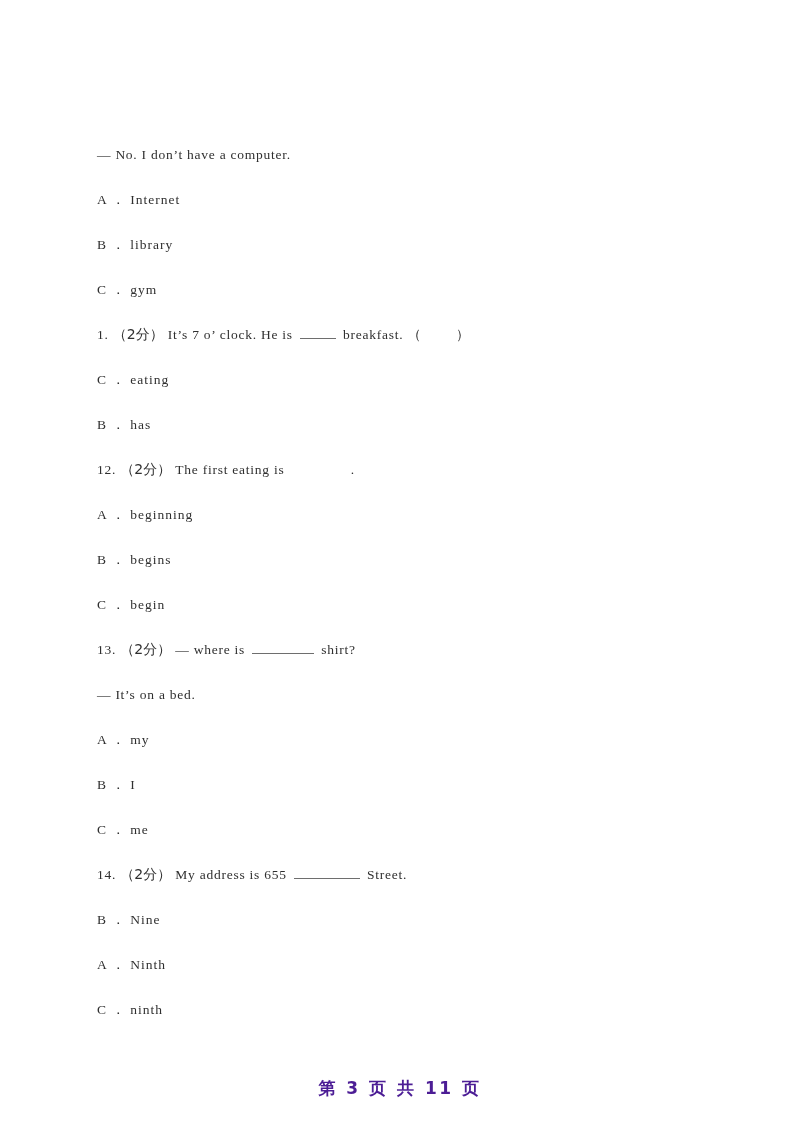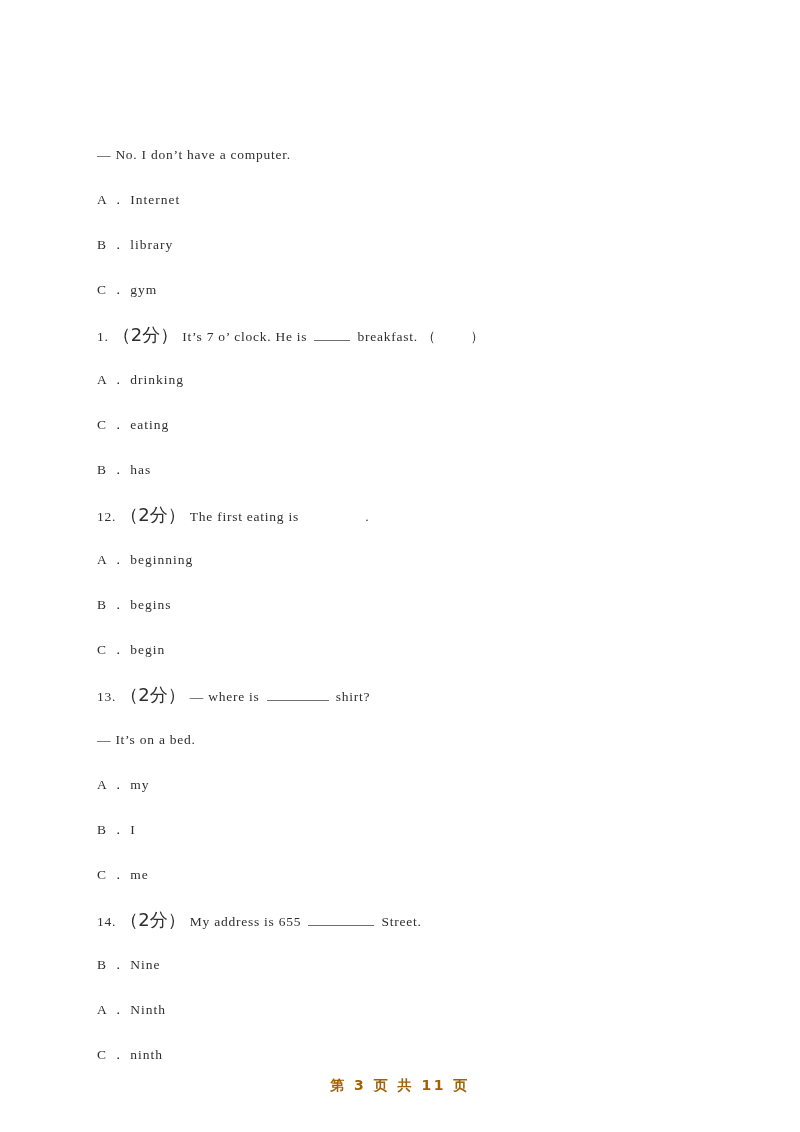--- a/index.html
+++ b/index.html
@@ -65,35 +65,35 @@
   
   .blank.w-none  { width: 52px; border-bottom: none; }
 
   .paren-blank {
     display: inline-block;
     width: 26px;
   }
 
   .cjk {
     font-family: "DejaVu Sans", "Liberation Sans", sans-serif;
-    font-size: 18px;
+    font-size: 14px;
     letter-spacing: 0;
   }
 
   #footer {
     position: absolute;
     left: 0;
     top: 1032px;
     width: 800px;
     text-align: center;
     font-family: "DejaVu Sans", "Liberation Sans", sans-serif;
-    font-size: 14px;
+    font-size: 17px;
     font-weight: bold;
     letter-spacing: 2.5px;
-    color: #a16207;
+    color: #4c1d95;
   }
 </style>
 </head>
 <body>
 
 <div id="page">
 
   <div id="content">
 
     <div class="line stem">— No. I don’t have a computer.</div>
@@ -102,24 +102,20 @@
     <div class="line option">C ． gym</div>
 
     <div class="line stem">
       <span>1.</span>
       <span class="cjk">（2分）</span>
       <span>It’s 7 o’ clock. He is</span>
       <span class="blank w-short"></span>
       <span>breakfast. （</span>
       <span class="paren-blank"></span>
       <span>）</span>
-    </div>
-    <div class="line option">
-      <span>A ．</span>
-      <span>drinking</span>
     </div>
     <div class="line option">
       <span>C ．</span>
       <span>eating</span>
     </div>
     <div class="line option">
       <span>B ．</span>
       <span>has</span>
     </div>
 

